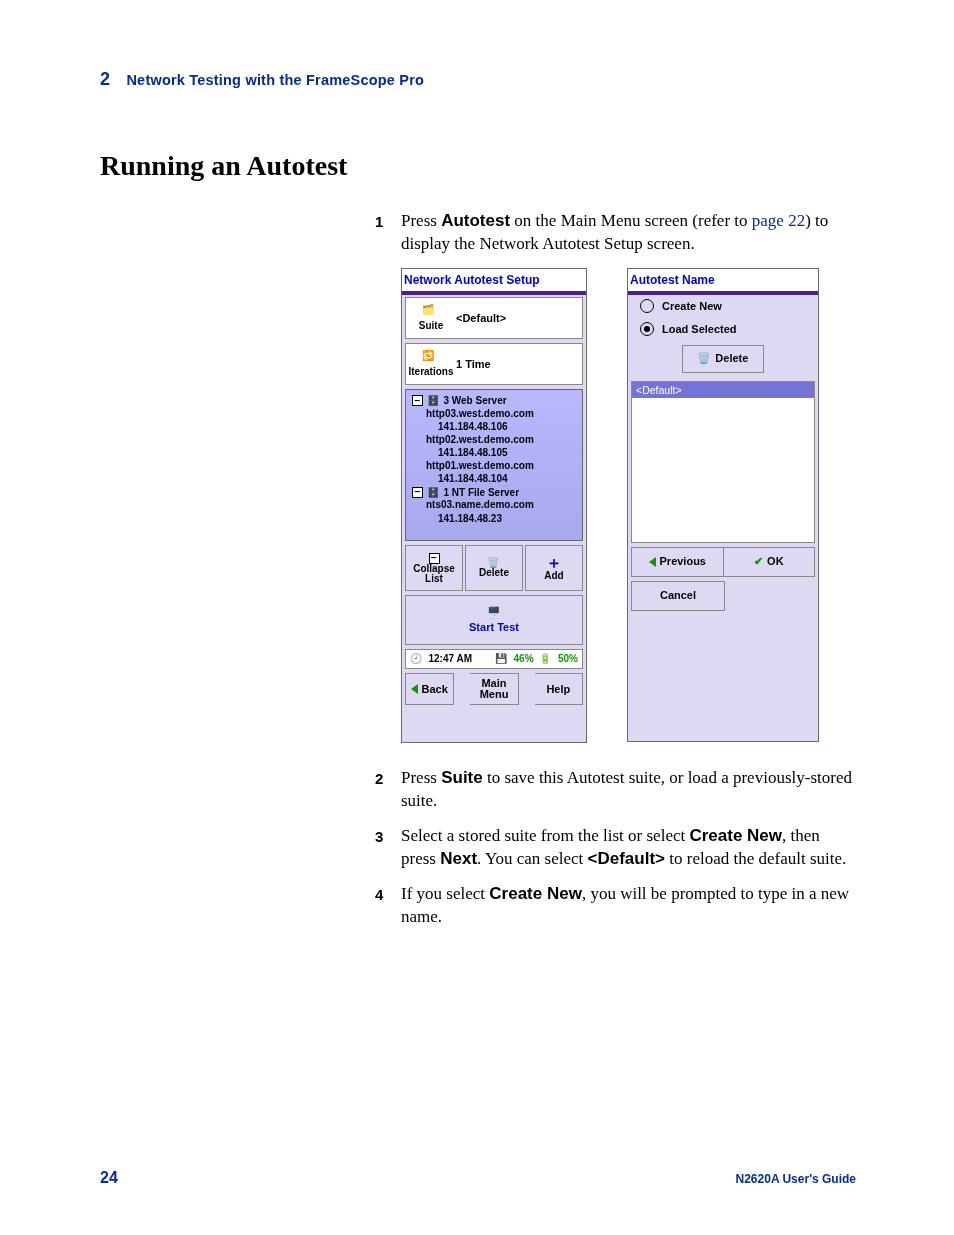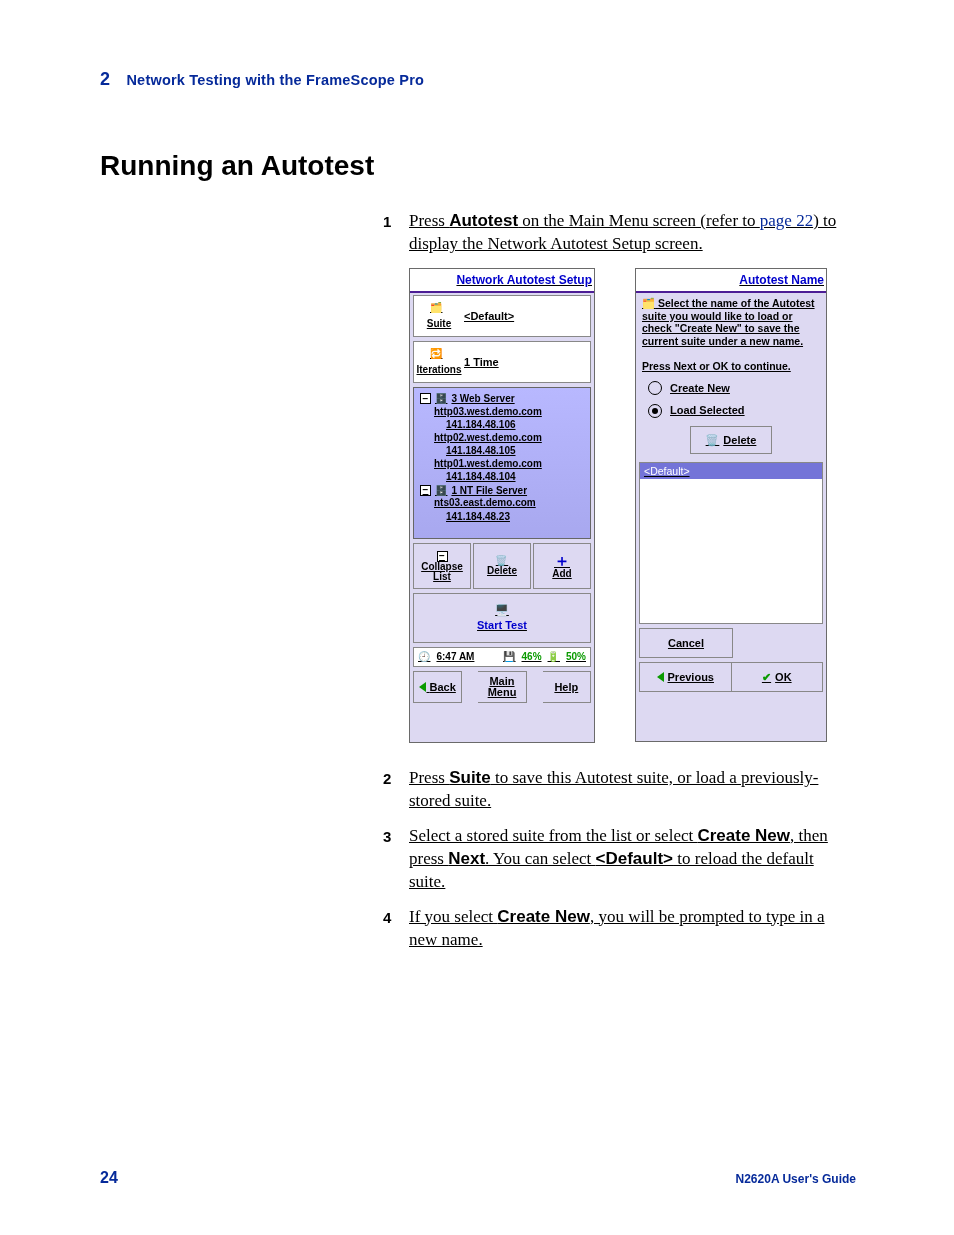--- a/index.html
+++ b/index.html
@@ -17,34 +17,34 @@
   .run-head {
     font-family: Arial, Helvetica, sans-serif;
     font-weight: bold;
     color: #062a9a;
     font-size: 14.5px;
     letter-spacing: .2px;
     margin-bottom: 60px;
   }
   .run-head .chap { font-size: 18px; margin-right: 12px; color:#062a9a;}
   h1.section {
-    font-family: Liberation Sans, sans-serif;
+    font-family: Liberation Serif, serif;
     font-weight: bold;
     color: #000;
     font-size: 28px;
     margin: 2px 0 28px 0;
   }
   .body-col {
     margin-left: 275px;
     font-size: 17px;
     line-height: 1.35;
   }
   .body-col p { margin: 0 0 14px 0; }
   .body-col em { font-style: italic; }
-  ol.steps { list-style: none; padding: 0; margin: 8px; counter-reset: step; text-decoration: underline; }
+  ol.steps { list-style: none; padding: 0; margin: 0; counter-reset: step; }
   ol.steps > li {
     counter-increment: step;
     font-family: "Times New Roman", serif;
     position: relative;
     margin-bottom: 12px;
     padding-left: 26px;
   }
   ol.steps > li::before {
     content: counter(step);
     position: absolute;
@@ -71,23 +71,23 @@
     color: #000;
     display: flex;
     flex-direction: column;
   }
   .dev1 { width: 184px; height: 473px; }
   .dev2 { width: 190px; height: 472px; }
   .titlebar {
     background: #fff;
     color: #0000cc;
     font-weight: bold;
-    text-align: right;
+    text-align: left;
     padding: 3px 2px;
-    border-bottom: 2px solid #4c1d95;
+    border-bottom: 4px solid #4c1d95;
     font-size: 12px;
   }
   .panel {
     background: #fff;
     border: 1px solid #888;
     margin: 2px 3px;
     padding: 2px 4px;
   }
   .row { display:flex; align-items:center; gap:4px; }
   .label-btn {
@@ -201,21 +201,21 @@
               <div class="sub">141.184.48.106</div>
               <div class="node">http02.west.demo.com</div>
               <div class="sub">141.184.48.105</div>
               <div class="node">http01.west.demo.com</div>
               <div class="sub">141.184.48.104</div>
               <div class="head">
                   <span class="sq">−</span>
                   <span>🗄️</span>
                   <span>1 NT File Server</span>
                 </div>
-              <div class="node">nts03.east.demo.com</div>
+              <div class="node">nts03.name.demo.com</div>
               <div class="sub">141.184.48.23</div>
             </div>
 
             <div class="btnrow3">
               <div class="btn3">
                 <span class="sq">−</span>
                 <span style="white-space:pre;text-align:center;">Collapse
 List</span>
               </div>
               <div class="btn3">
@@ -228,74 +228,69 @@
               </div>
             </div>
 
             <div class="startrow">
               <span>🖥️</span>
               <span>Start Test</span>
             </div>
 
             <div class="statusbar">
               <span>🕘</span>
-              <span>6:47 AM</span>
+              <span>12:47 AM</span>
               <span style="flex:1"></span>
               <span>💾</span>
               <span class="pct-green">46%</span>
               <span>🔋</span>
               <span class="pct-battery">50%</span>
             </div>
 
             <div class="navrow">
               <div class="navbtn">
                 <span class="tri left"></span>&nbsp;
                 <span>Back</span>
               </div>
               <div class="navbtn" style="white-space:pre;text-align:center;line-height:1.05;">Main
 Menu</div>
               <div class="navbtn">Help</div>
             </div>
           </div>
 
           <div class="dev dev2">
             <div class="titlebar">Autotest Name</div>
-            <div class="instr">
-              <span>🗂️</span>
-              <b>Select the name of the Autotest suite you would like to load or check "Create New" to save the current suite under a new name.</b><br><br>
-              <b>Press Next or OK to continue.</b>
-            </div>
             <div class="opt">
               <span class="radio"></span>
               <span>Create New</span>
             </div>
             <div class="opt">
               <span class="radio sel"></span>
               <span>Load Selected</span>
             </div>
             <div class="delbtn">
               <span>🗑️</span>
               <span>Delete</span>
             </div>
             <div class="listbox">
               <div class="sel">&lt;Default&gt;</div>
-            </div>
-            <div class="navrow2">
-              <div class="half" style="flex:0 0 50%;">Cancel</div>
-              <div class="half" style="border-left:1px solid #888;visibility:hidden;"></div>
             </div>
             <div class="navrow2">
               <div class="half">
                 <span class="tri left"></span>
                 <span>Previous</span>
               </div>
               <div class="half">
                 <span class="check">✔</span>
                 <span>OK</span>
               </div>
+            </div>
+            <div class="navrow2">
+              <div class="half" style="flex:0 0 50%;">Cancel</div>
+              <div class="half" style="border-left:1px solid #888;visibility:hidden;"></div>
             </div>
           </div>
 
         </div>
       </li>
 
       <li>
         <span>Press </span><span class="b">Suite</span><span> to save this Autotest suite, or load a previously-stored suite.</span>
       </li>
 

